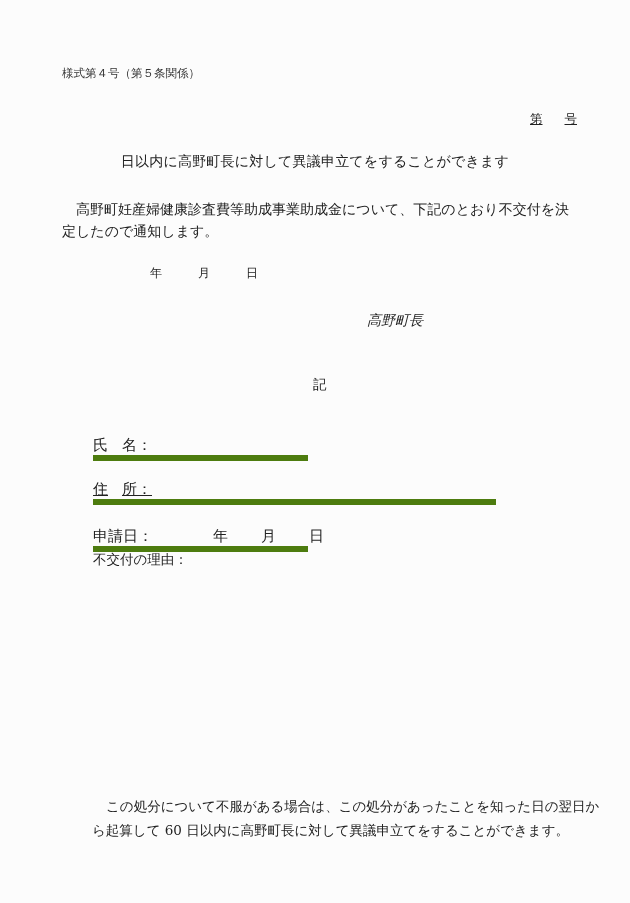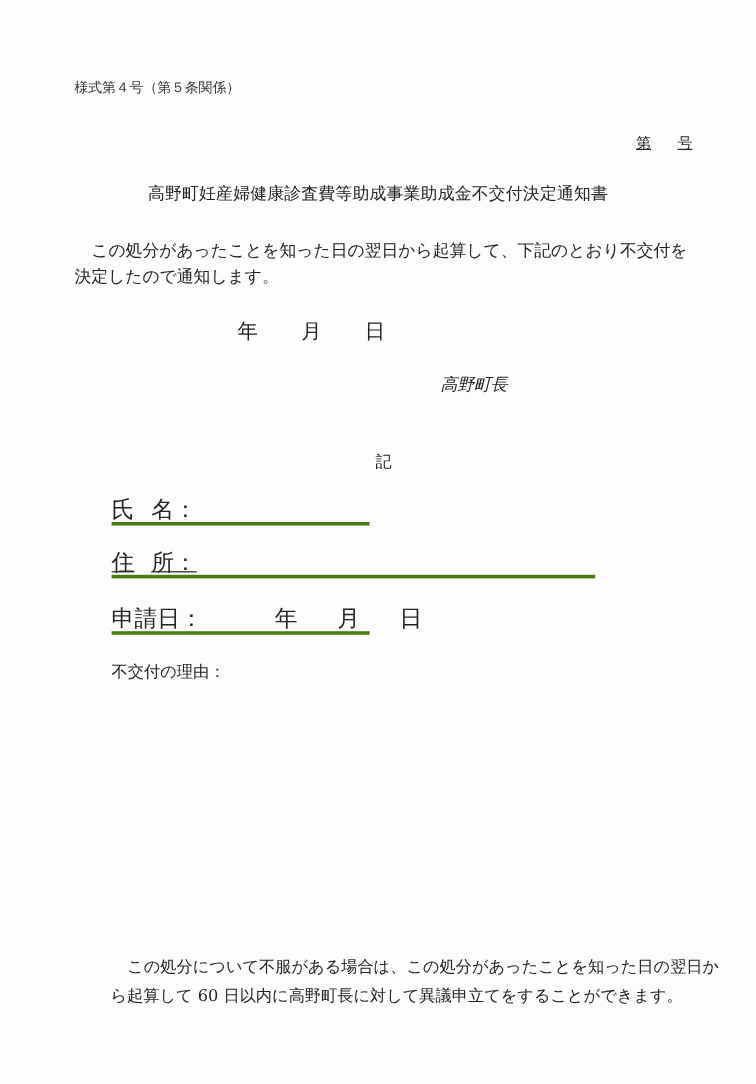--- a/index.html
+++ b/index.html
@@ -36,40 +36,40 @@
     .body-text {
       left: 62px; top: 198px;
       width: 516px;
       font-size: 14px;
       line-height: 22px;
       white-space: normal;
       text-indent: 14px;
     }
     .date-line {
       left: 150px; top: 265px;
-      font-size: 17px;
-      margin-left: 48px;
+      font-size: 12px;
     }
     .date-line span { display: inline-block; }
     .date-line .g { width: 36px; }
     .mayor {
       left: 367px; top: 312px;
       font-size: 14px;
       font-style: italic;
     }
     .ki {
       left: 313px; top: 376px;
       font-size: 13.5px;
     }
     .field {
       left: 93px;
-      font-size: 19px;
+      font-size: 15px;
       height: 20px;
-      border-bottom: 3px solid #4d7c0f;
+      border-bottom: 6px solid #4d7c0f;
       line-height: 20px;
+      margin-top: 20px;
     }
     .field-name { top: 415px; width: 215px; }
     .field-address { top: 459px; width: 403px; text-decoration: underline; }
     .field-date { top: 506px; width: 215px; }
     .field .lbl-gap { display: inline-block; width: 14px; }
     .field-date .seg { display: inline-block; }
     .field-date .s1 { width: 60px; }
     .field-date .s2 { width: 33px; }
     .reason {
       left: 93px; top: 551px;
@@ -87,23 +87,23 @@
   </style>
 </head>
 <body>
 
 <div class="abs form-number">様式第４号（第５条関係）</div>
 
 <div class="abs doc-number">
   <span>第</span><span class="gap"></span><span>号</span>
 </div>
 
-<div class="abs title">高野町妊産婦健康診査費等助成事業助成金不交付決定通知書</div>
+<div class="abs title">日以内に高野町長に対して異議申立てをすることができます</div>
 
-<div class="abs body-text">この処分があったことを知った日の翌日から起算して、下記のとおり不交付を決定したので通知します。</div>
+<div class="abs body-text">高野町妊産婦健康診査費等助成事業助成金について、下記のとおり不交付を決定したので通知します。</div>
 
 <div class="abs date-line">
   <span>年</span><span class="g"></span><span>月</span><span class="g"></span><span>日</span>
 </div>
 
 <div class="abs mayor">高野町長</div>
 
 <div class="abs ki">記</div>
 
 <div class="abs field field-name">

